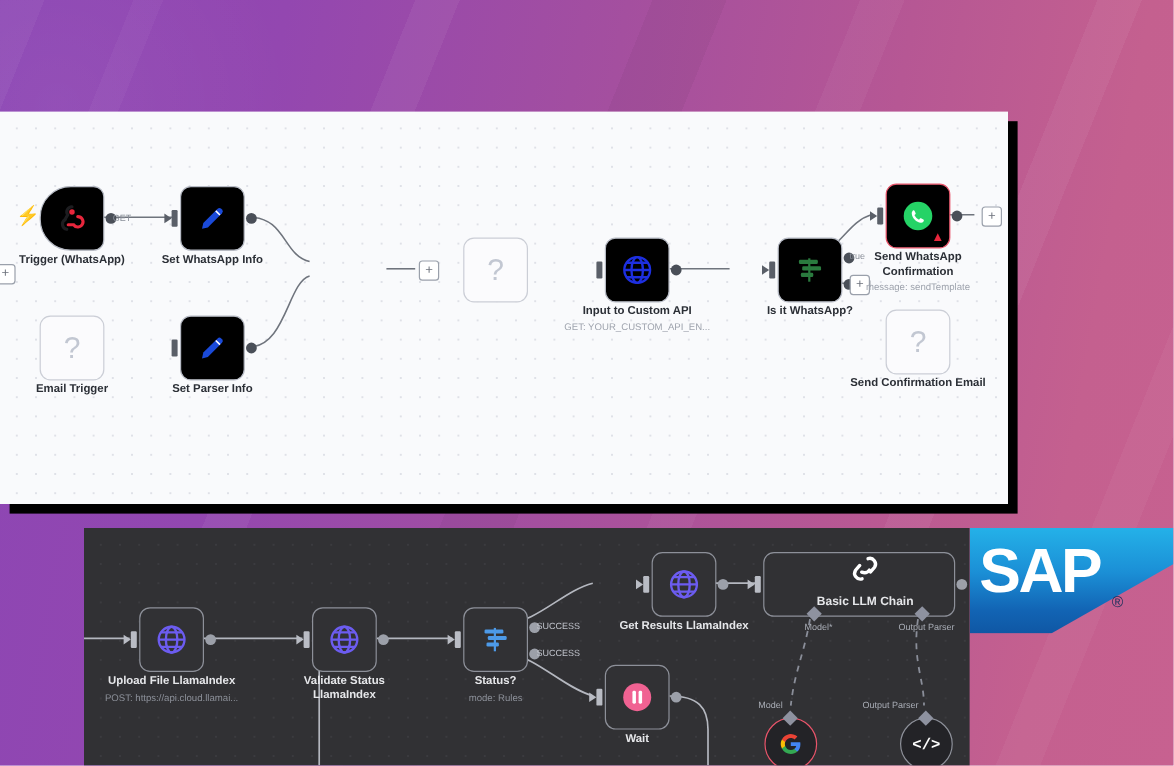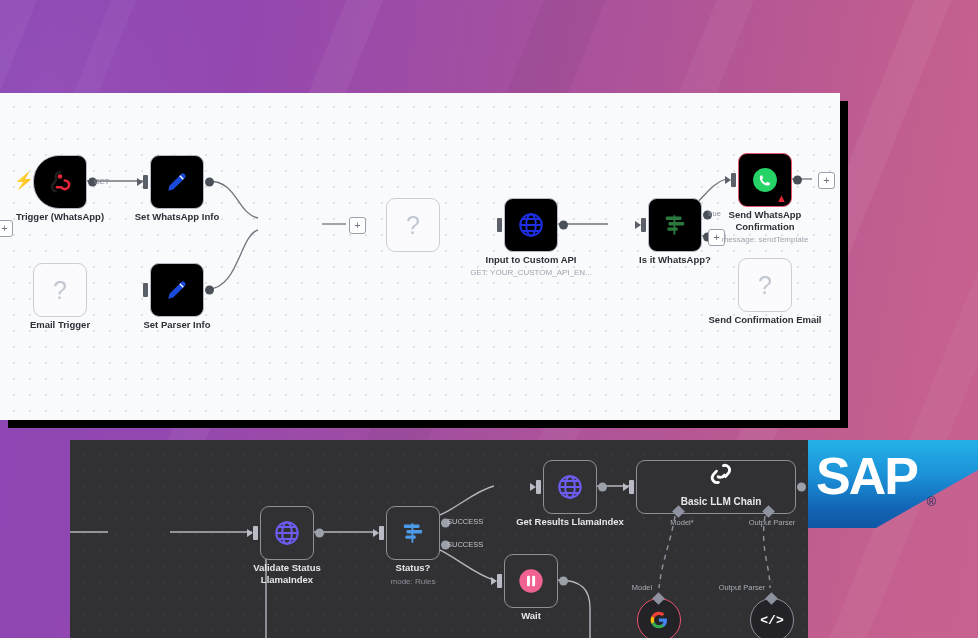--- a/index.html
+++ b/index.html
@@ -229,20 +229,33 @@
       <path d="M244,92 L307,92"></path>
       <path d="M352,80 C378,78 400,52 424,46"></path>
       <path d="M352,104 C378,108 398,132 424,140"></path>
       <path d="M488,46 L560,46"></path>
       <path d="M488,140 C512,140 520,150 520,168 L520,198"></path>
       <path d="M196,92 L196,198"></path>
       <path d="M622,46 L660,46"></path>
     </g>
   </svg>
 
+  <div class="node" style="left:46px;top:66px;">
+    <div class="nbox">
+      <svg width="28" height="28" viewBox="0 0 24 24">
+        <circle cx="12" cy="12" r="9.2" fill="none" stroke="#6c5cf0" stroke-width="1.7"></circle>
+        <ellipse cx="12" cy="12" rx="4.1" ry="9.2" fill="none" stroke="#6c5cf0" stroke-width="1.7"></ellipse>
+        <path d="M2.9 12h18.2M4.3 6.8h15.4M4.3 17.2h15.4" stroke="#6c5cf0" stroke-width="1.7" fill="none"></path>
+      </svg>
+      <div class="port-in arrow"></div>
+      <div class="port-out"></div>
+    </div>
+    <div class="label">Upload File LlamaIndex</div>
+    <div class="sublabel" style="top:70px;">POST: https://api.cloud.llamai...</div>
+  </div>
 
   <div class="node" style="left:190px;top:66px;">
     <div class="nbox">
       <svg width="28" height="28" viewBox="0 0 24 24">
         <circle cx="12" cy="12" r="9.2" fill="none" stroke="#6c5cf0" stroke-width="1.7"></circle>
         <ellipse cx="12" cy="12" rx="4.1" ry="9.2" fill="none" stroke="#6c5cf0" stroke-width="1.7"></ellipse>
         <path d="M2.9 12h18.2M4.3 6.8h15.4M4.3 17.2h15.4" stroke="#6c5cf0" stroke-width="1.7" fill="none"></path>
       </svg>
       <div class="port-in arrow"></div>
       <div class="port-out"></div>

